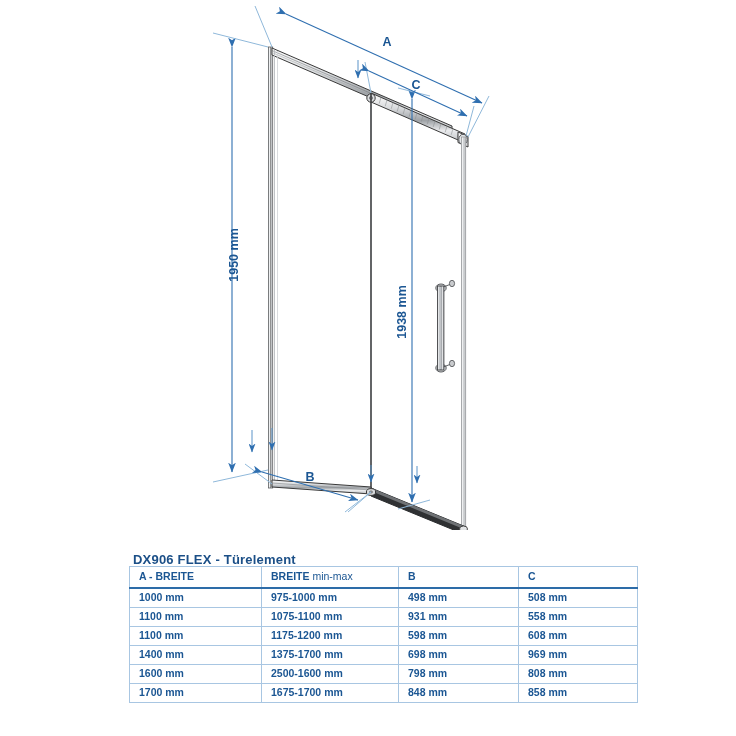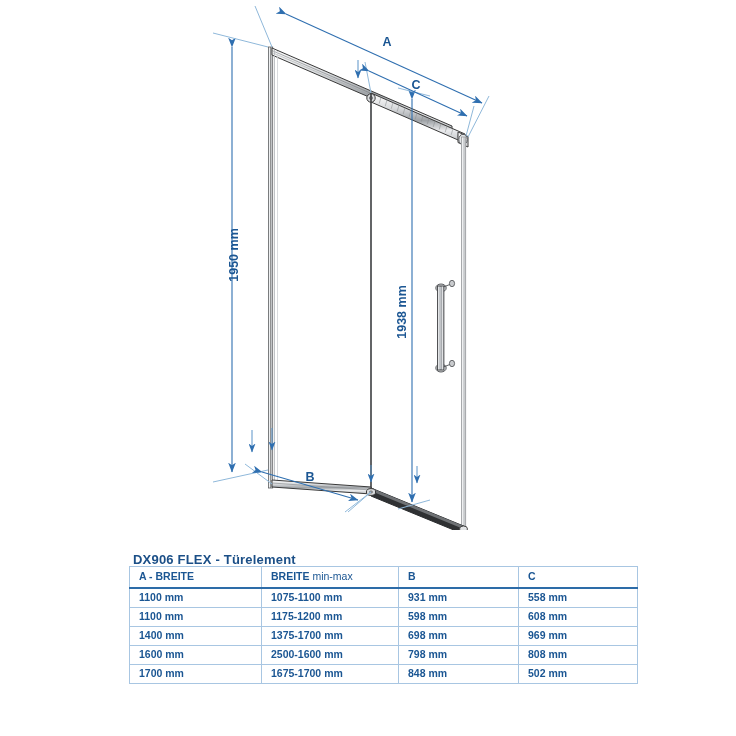--- a/index.html
+++ b/index.html
@@ -266,20 +266,26 @@
     <thead>
       <tr>
         <th class="c1">A - BREITE</th>
         <th class="c2"><span>BREITE </span><span class="hdr-sub">min-max</span></th>
         <th class="c3">B</th>
         <th class="c4">C</th>
       </tr>
     </thead>
     <tbody>
       <tr>
+        <td class="c1">1000 mm</td>
+        <td class="c2">975-1000 mm</td>
+        <td class="c3">498 mm</td>
+        <td class="c4">508 mm</td>
+      </tr>
+      <tr>
         <td class="c1">1100 mm</td>
         <td class="c2">1075-1100 mm</td>
         <td class="c3">931 mm</td>
         <td class="c4">558 mm</td>
       </tr>
       <tr>
         <td class="c1">1100 mm</td>
         <td class="c2">1175-1200 mm</td>
         <td class="c3">598 mm</td>
         <td class="c4">608 mm</td>
@@ -293,18 +299,18 @@
       <tr>
         <td class="c1">1600 mm</td>
         <td class="c2">2500-1600 mm</td>
         <td class="c3">798 mm</td>
         <td class="c4">808 mm</td>
       </tr>
       <tr>
         <td class="c1">1700 mm</td>
         <td class="c2">1675-1700 mm</td>
         <td class="c3">848 mm</td>
-        <td class="c4">502 mm</td>
+        <td class="c4">858 mm</td>
       </tr>
     </tbody>
   </table>
 
 </div>
 
 </body></html>

